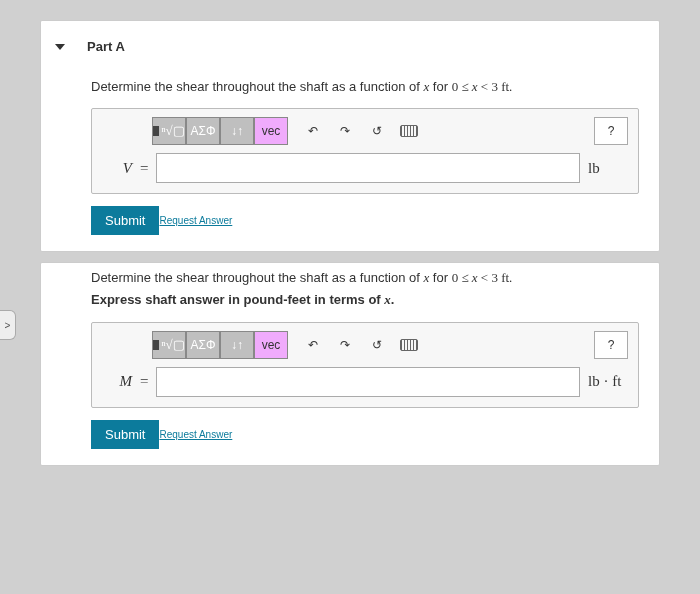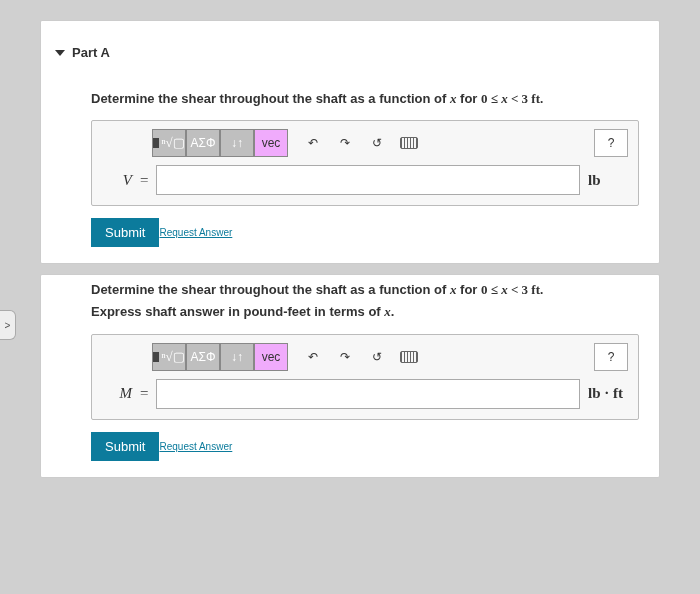--- a/index.html
+++ b/index.html
@@ -16,38 +16,37 @@
   .panel {
     background: #fff;
     border: 1px solid #ccc;
     border-radius: 2px;
     padding: 0;
     margin-bottom: 10px;
   }
   .part-header {
     display: flex;
     align-items: center;
-    gap: 7px;
-    padding: 24px 14px;
+    gap: 22px;
+    padding: 18px 14px;
     font-weight: bold;
     font-size: 13px;
   }
   .caret {
     width: 0; height: 0;
     border-left: 5px solid transparent;
     border-right: 5px solid transparent;
     border-top: 6px solid #333;
   }
   .body {
     padding: 6px 20px 16px 50px;
   }
   .prompt-text {
     margin-bottom: 4px;
     line-height: 1.4;
-    font-weight: bold;
   }
   .math-it { font-style: italic; font-family: 'Times New Roman', serif; }
   .math-rm { font-family: 'Times New Roman', serif; }
   .answer-box {
     border: 1px solid #bbb;
     border-radius: 2px;
     margin-top: 12px;
     background: #f7f7f7;
     padding: 8px 10px 10px 10px;
   }
@@ -91,21 +90,20 @@
     height: 30px;
     border: 1px solid #aaa;
     background: #fff;
     padding: 0 6px;
     font-size: 14px;
   }
   .unit {
     font-family: 'Times New Roman', serif;
     font-size: 15px;
     min-width: 40px;
-    font-weight: bold;
   }
   .action-row {
     margin-top: 12px;
     display: flex;
     align-items: center;
   }
   .submit-btn {
     background: #0c7b9c;
     color: #fff;
     border: none;

